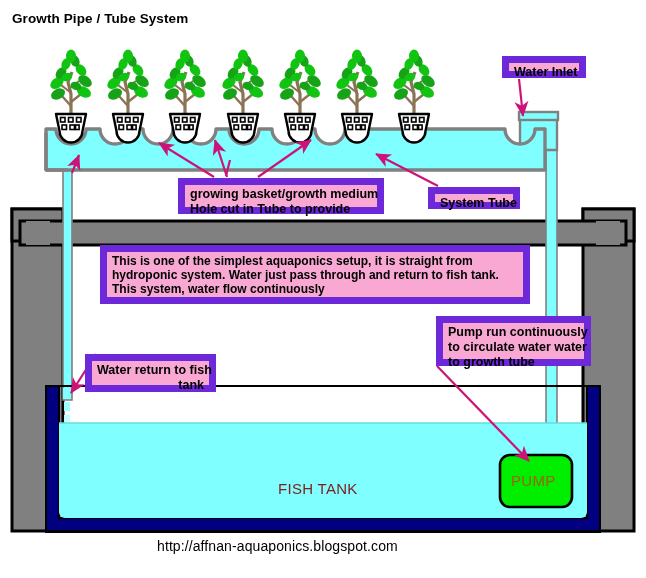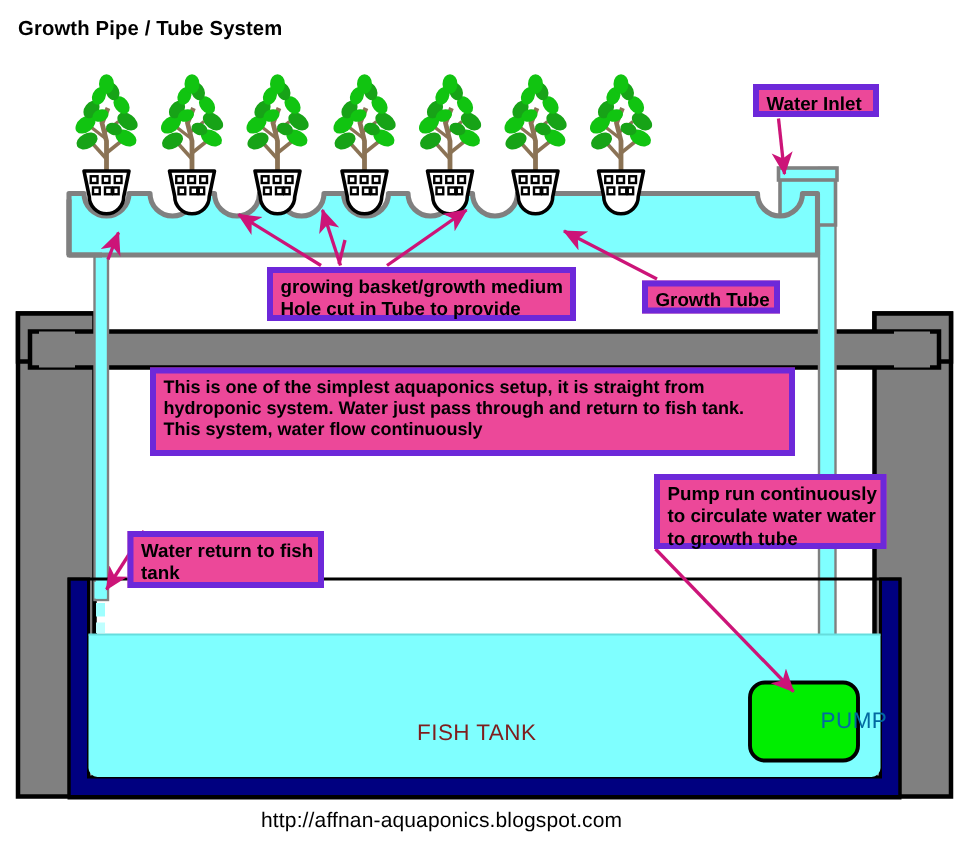--- a/index.html
+++ b/index.html
@@ -31,22 +31,22 @@
     left: 12px;
     top: 11px;
     font-size: 13.5px;
     font-weight: bold;
     color: #000000;
     letter-spacing: 0.1px;
     white-space: nowrap;
   }
   .callout {
     position: absolute;
-    background: #ec4899;
-    border: 4px solid #6d28d9;
+    background: #f9a8d4;
+    border: 7px solid #6d28d9;
     box-sizing: border-box;
     font-size: 12.5px;
     font-weight: bold;
     color: #000000;
     line-height: 1.18;
     padding: 2px 5px 3px 5px;
   }
   .callout-line { display: block; white-space: nowrap; }
 
   #box-description {
@@ -80,48 +80,47 @@
     top: 316px;
     width: 155px;
     height: 50px;
     margin-left: 48px;
   }
   #box-water-return {
     left: 85px;
     top: 354px;
     width: 131px;
     height: 38px;
+    text-align: right;
   }
   .tank-label {
     position: absolute;
     left: 278px;
     top: 480px;
     font-size: 15px;
     font-weight: normal;
     color: #7f1d1d;
     letter-spacing: 0.3px;
   }
   .pump-label {
     position: absolute;
     left: 511px;
     top: 472px;
     font-size: 15px;
-    color: #0369a1;
+    color: #a16207;
     letter-spacing: 0.3px;
-    margin-left: 36px;
   }
   .footer-url {
     position: absolute;
     left: 157px;
     top: 538px;
     font-size: 14px;
     color: #000000;
     font-weight: normal;
     letter-spacing: 0.1px;
-    margin-left: 17px;
   }
 </style>
 </head>
 <body>
 
 <div id="diagram-root">
 
   <svg class="layer" viewBox="0 0 646 578">
     <defs>
       <g id="leafy-plant">
@@ -293,21 +292,21 @@
   <div class="callout" id="box-water-inlet">
     <span class="callout-line">Water Inlet</span>
   </div>
 
   <div class="callout" id="box-hole">
     <span class="callout-line">growing basket/growth medium</span>
     <span class="callout-line">Hole cut in Tube to provide</span>
   </div>
 
   <div class="callout" id="box-growth-tube">
-    <span class="callout-line">Growth Tube</span>
+    <span class="callout-line">System Tube</span>
   </div>
 
   <div class="callout" id="box-description">
     <span class="callout-line">This is one of the simplest aquaponics setup, it is straight from</span>
     <span class="callout-line">hydroponic system. Water just pass through and return to fish tank.</span>
     <span class="callout-line">This system, water flow continuously</span>
   </div>
 
   <div class="callout" id="box-pump-note">
     <span class="callout-line">Pump run continuously</span>

